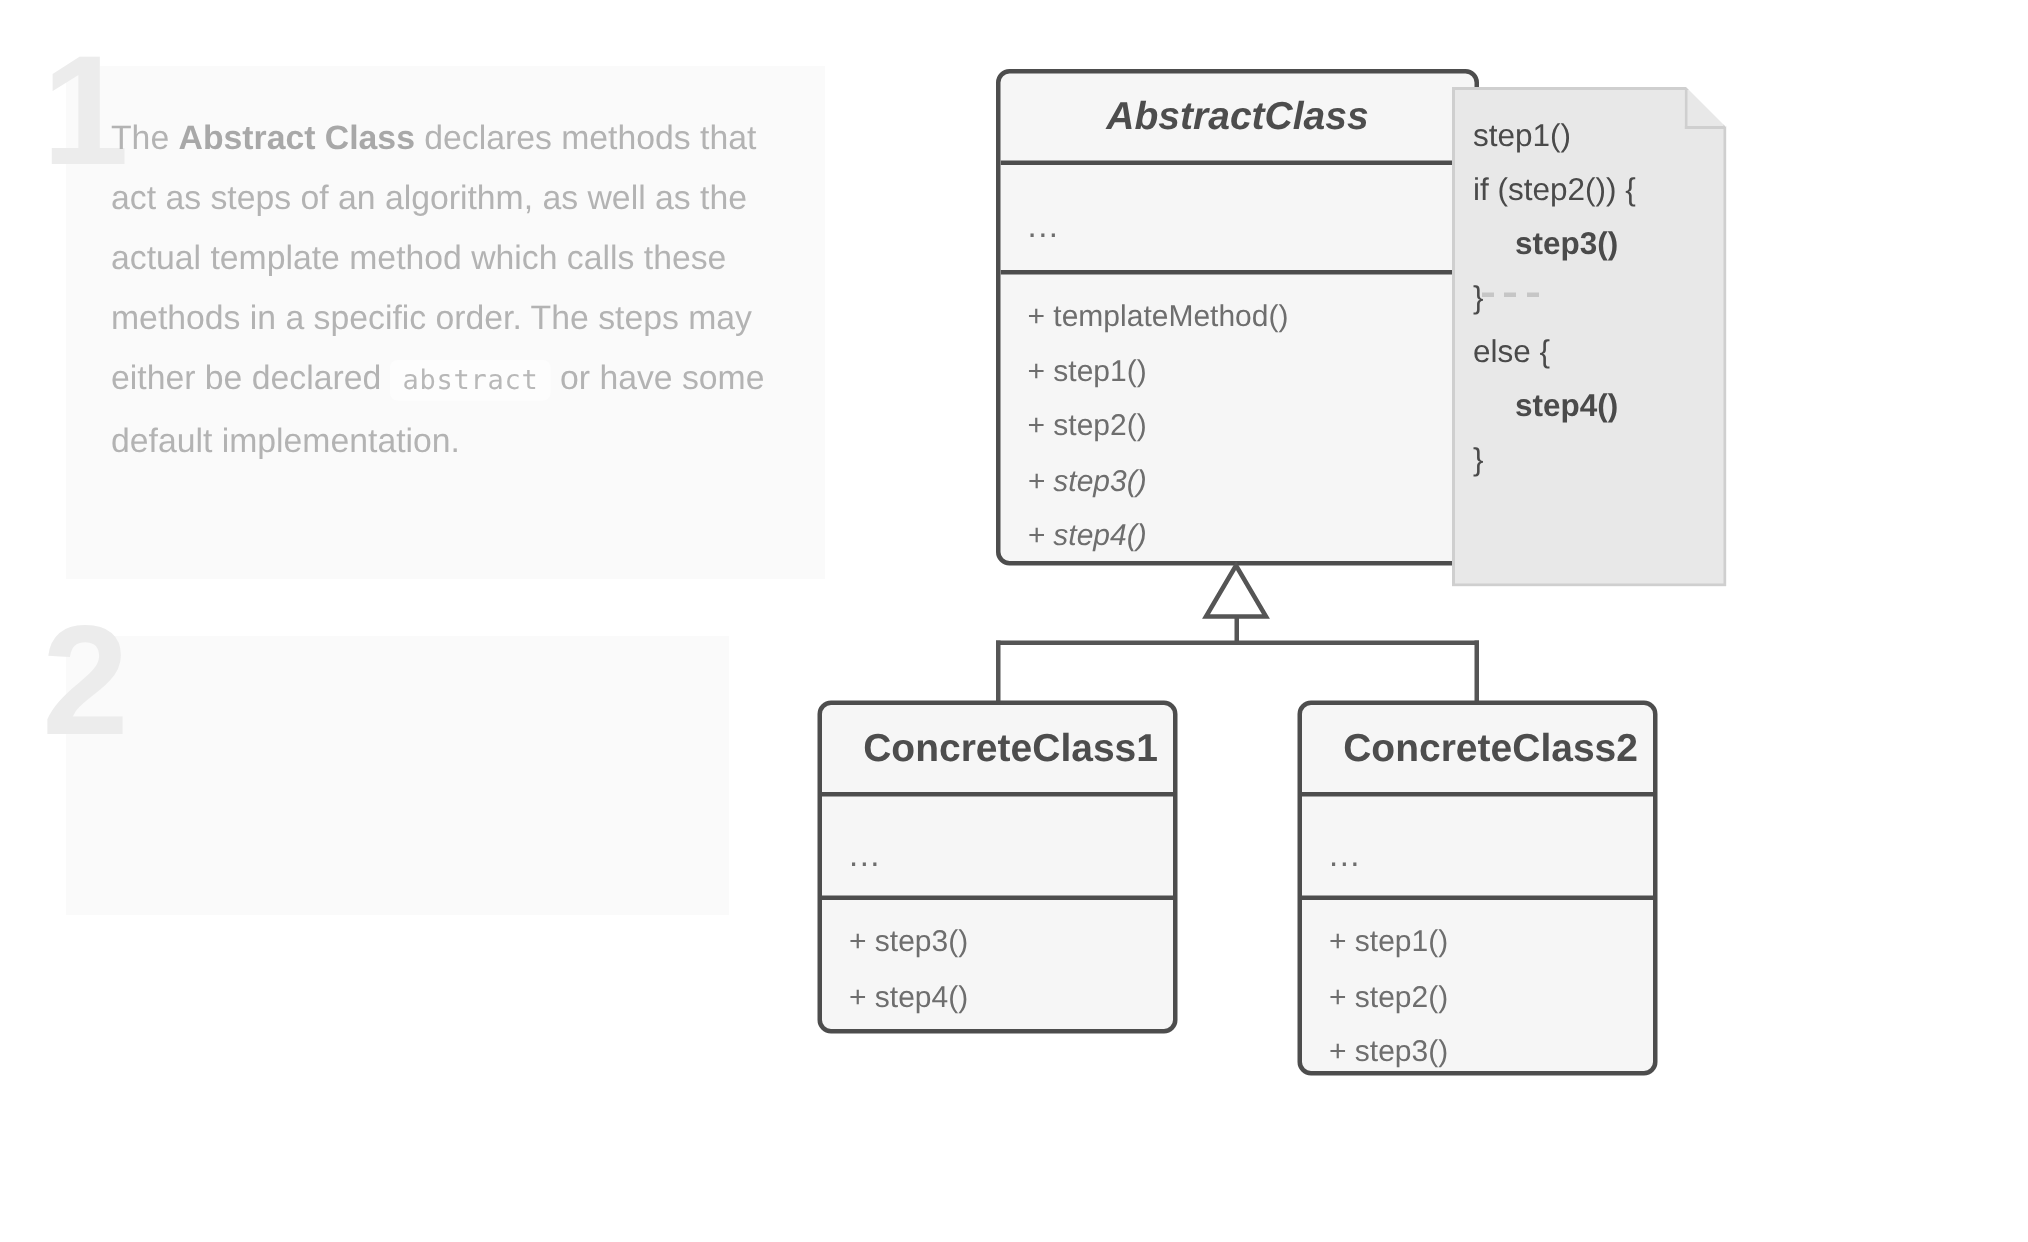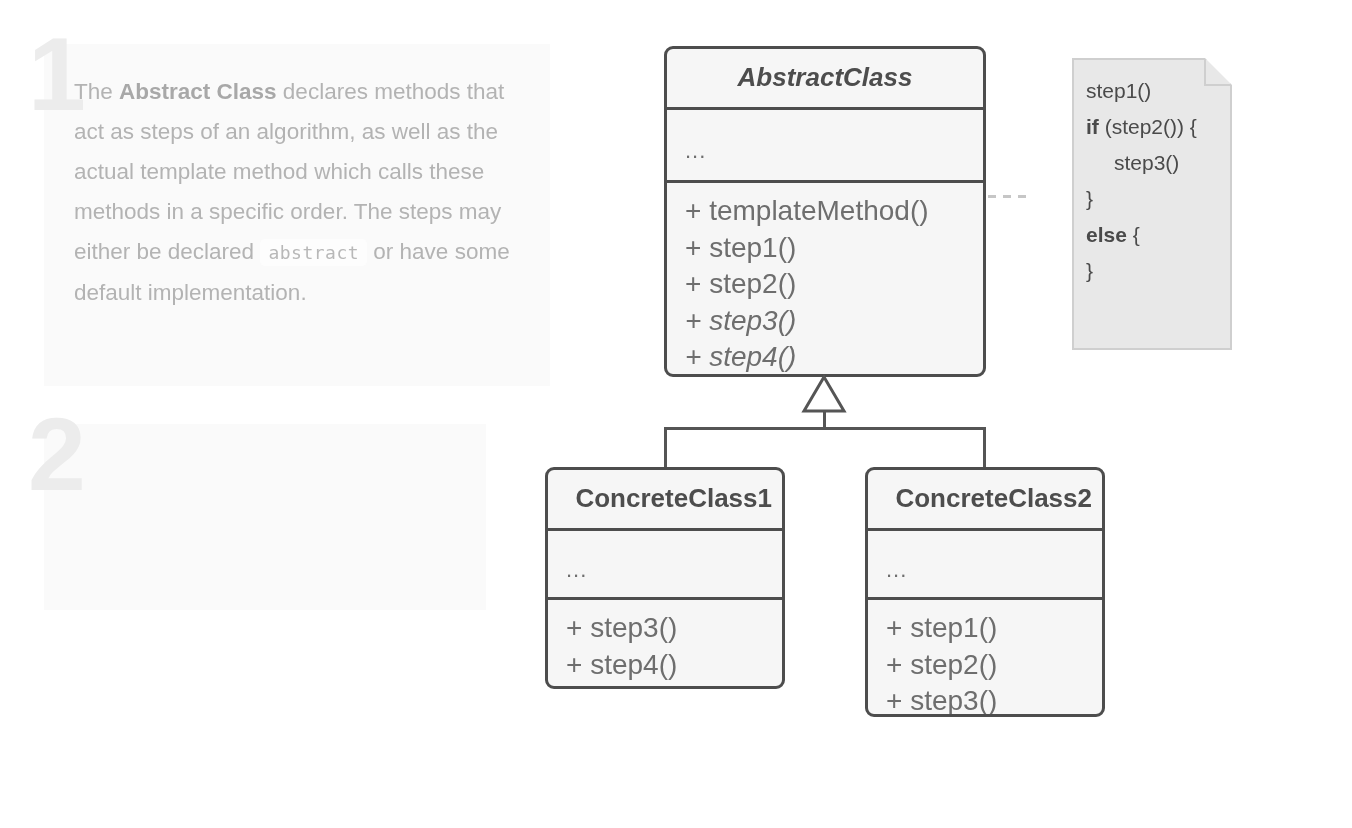--- a/index.html
+++ b/index.html
@@ -98,21 +98,21 @@
   .uml-attrs {
     font-size: 22px;
     color: #6e6e6e;
     padding: 26px 16px 14px 18px;
     letter-spacing: 1px;
   }
   .uml-methods {
     padding: 10px 16px 12px 18px;
   }
   .uml-method {
-    font-size: 28px;
+    font-size: 20px;
     color: #6e6e6e;
     line-height: 36.5px;
     white-space: nowrap;
   }
   .uml-method.abstract {
     font-style: italic;
   }
 
   
   #abstract-class {
@@ -137,24 +137,25 @@
   }
   #concrete-class-1 .uml-title,
   #concrete-class-2 .uml-title {
     text-align: right;
     padding-left: 16px;
   }
 
   
   #code-note {
     position: absolute;
-    left: 1072px;
+    left: 968px;
     top: 58px;
     width: 160px;
-    height: 292px;
+    height: 333px;
+    padding-left: 23px;
   }
   #code-note .note-body {
     position: absolute;
     inset: 0;
     background: #e8e8e8;
     border: 2px solid #cfcfcf;
     box-sizing: border-box;
     clip-path: polygon(0 0, calc(100% - 26px) 0, 100% 26px, 100% 100%, 0 100%);
   }
   #code-note .note-fold {
@@ -180,22 +181,22 @@
     background: transparent;
   }
   #code-note .note-text {
     position: relative;
     padding: 13px 0 0 12px;
     font-size: 21px;
     line-height: 36px;
     color: #4a4a4a;
     white-space: nowrap;
   }
-  #code-note .note-text b { font-weight: 700; }
-  .note-indent { padding-left: 28px; }
+  #code-note .note-text b { font-weight: 400; }
+  .note-indent { padding-left: 28px; font-weight: bold; }
 
   
   .connector {
     position: absolute;
     background: #555555;
   }
   .v-line { width: 3px; }
   .h-line { height: 3px; }
 
   #inherit-stem {
@@ -267,20 +268,21 @@
 </div>
 
 <div id="code-note">
   <div class="note-body">
     <div class="note-text">
       <div><span>step1()</span></div>
       <div><b>if</b><span> (step2()) {</span></div>
       <div class="note-indent"><span>step3()</span></div>
       <div><span>}</span></div>
       <div><b>else</b><span> {</span></div>
+      <div class="note-indent"><span>step4()</span></div>
       <div><span>}</span></div>
     </div>
   </div>
   <div class="note-fold"></div>
   <div class="note-fold-edge"></div>
 </div>
 
 <div id="note-link"></div>
 
 <svg id="inherit-triangle" viewBox="0 0 46 40" xmlns="http://www.w3.org/2000/svg">

